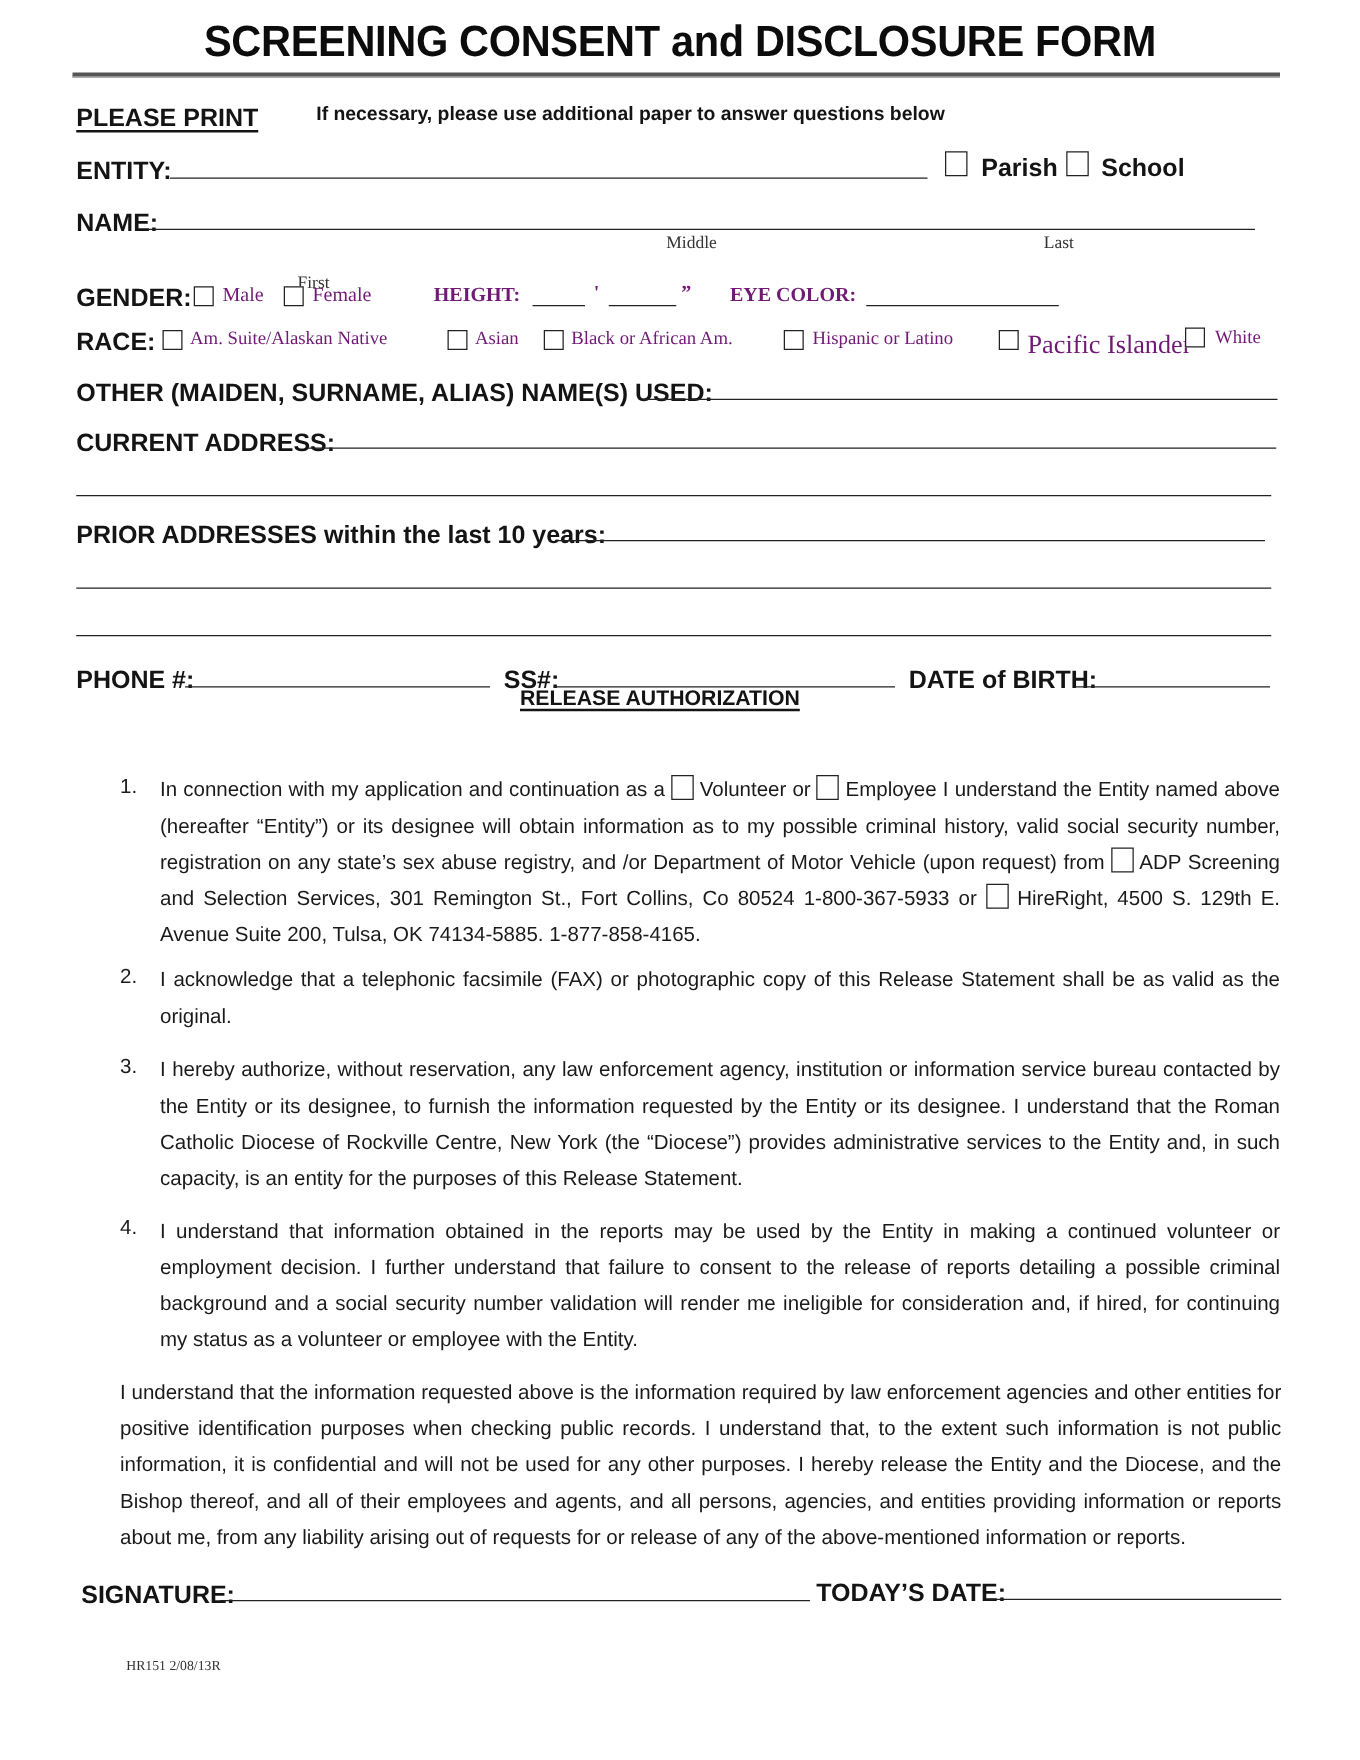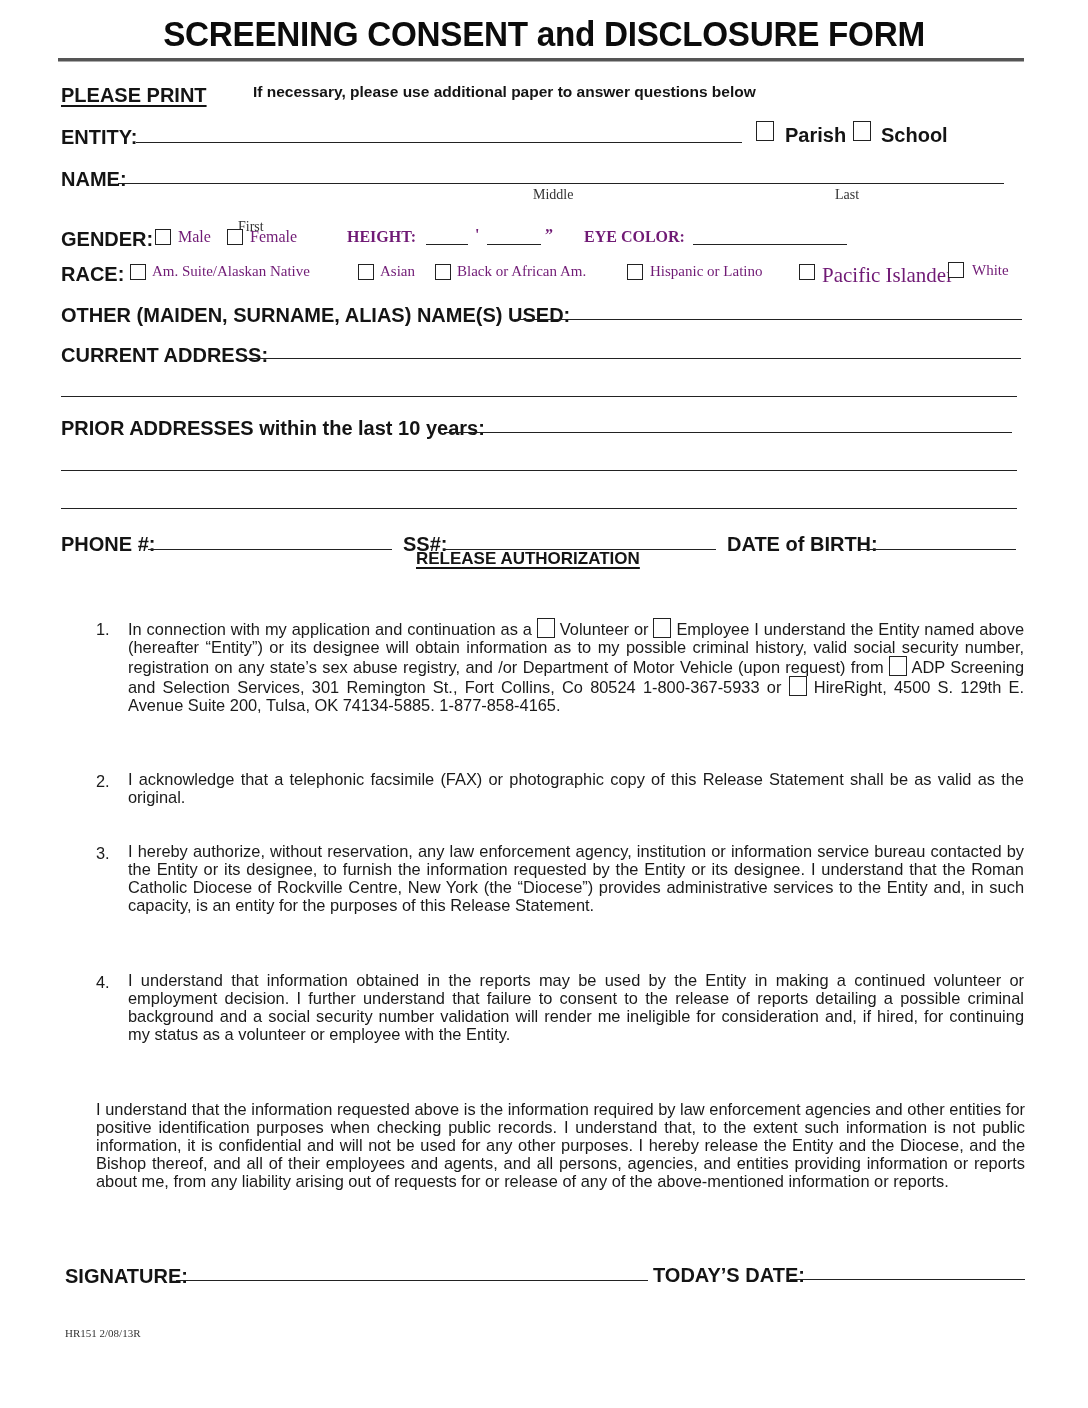--- a/index.html
+++ b/index.html
@@ -5,24 +5,24 @@
   html, body { margin: 0; padding: 0; background: #ffffff; }
   body { width: 1088px; height: 1408px; position: relative; overflow: hidden; color: #111; font-family: "Liberation Sans", sans-serif; }
   .abs { position: absolute; }
   .title { left: 0; width: 1088px; top: 14px; text-align: center; font-weight: bold; font-size: 35px; letter-spacing: -0.3px; color: #0c0c0c; transform: scaleX(0.95); }
   .title-rule { left: 58px; top: 58px; width: 966px; height: 3px; background: #555; border-bottom: 1px solid #aaa; }
   .lbl { font-weight: bold; font-size: 20px; color: #141414; white-space: nowrap; }
   .line { border-bottom: 1.5px solid #222; height: 0; }
   .serif { font-family: "Liberation Serif", serif; font-size: 16px; color: #701a75; white-space: nowrap; }
   .cb { display: inline-block; width: 14px; height: 14px; border: 1.5px solid #222; background: #fff; vertical-align: -2px; cursor: pointer; }
   .cb.big { width: 16px; height: 18px; vertical-align: -3px; }
-  .para { font-size: 16.4px; line-height: 18px; color: #1a1a1a; text-align: justify; }
+  .para { font-size: 16.4px; line-height: 29px; color: #1a1a1a; text-align: justify; }
   .num { font-size: 16.4px; line-height: 22.5px; color: #1a1a1a; }
   .underline { text-decoration: underline; text-decoration-thickness: 2px; text-underline-offset: 3px; }
-  .footer-code { font-family: "Liberation Serif", serif; font-size: 11px; color: #333; }
+  .footer-code { font-family: "Liberation Serif", serif; font-size: 11px; color: #333; margin-left: 36px; }
   .sublbl { font-family: "Liberation Serif", serif; font-size: 14px; color: #333; }
 </style>
 </head>
 <body>
 
 <div class="abs title">SCREENING CONSENT and DISCLOSURE FORM</div>
 <div class="abs title-rule"></div>
 
 <div class="abs lbl underline" style="left:61px; top:84px;">PLEASE PRINT</div>
 <div class="abs lbl" style="left:253px; top:83px; font-size:15.5px;">If necessary, please use additional paper to answer questions below</div>

